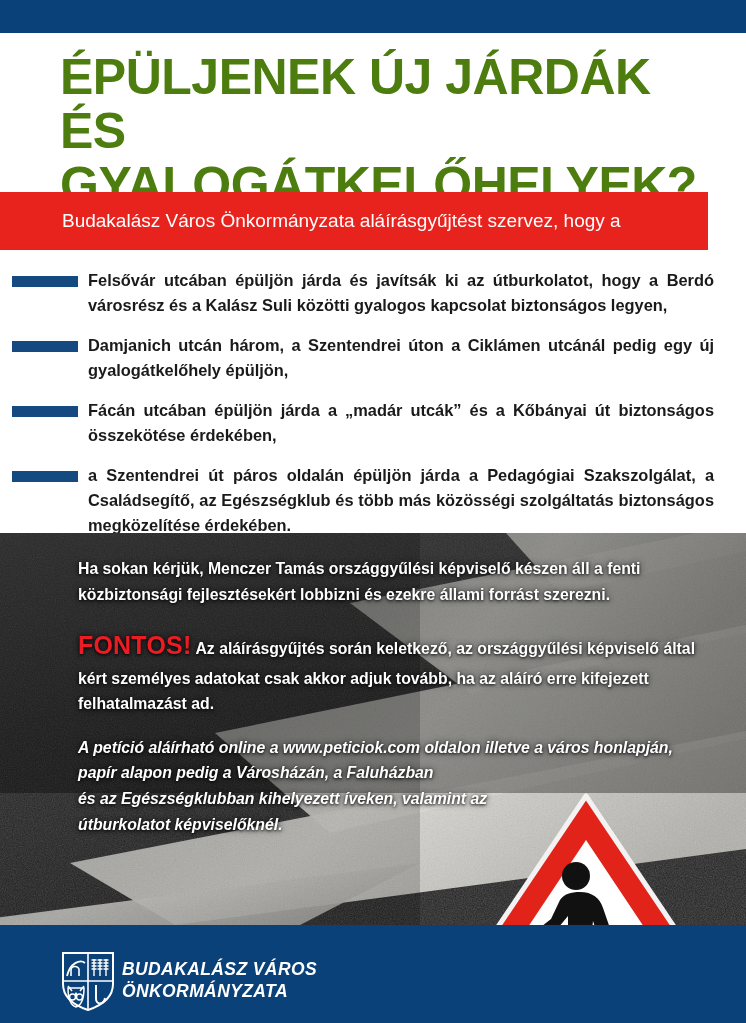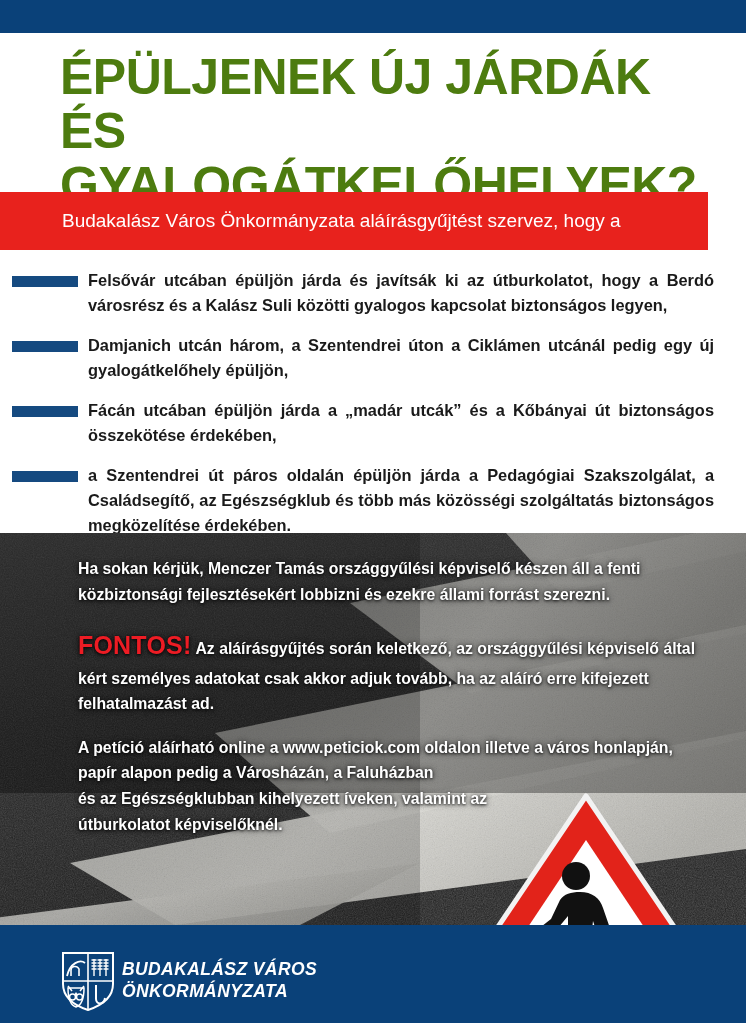--- a/index.html
+++ b/index.html
@@ -100,21 +100,21 @@
     position: absolute;
     left: 78px; top: 556px;
     width: 620px;
     color: #ffffff;
     font-size: 15.8px;
     font-weight: bold;
     line-height: 1.62;
     text-shadow: 0 1px 3px rgba(0,0,0,0.85), 0 0 6px rgba(0,0,0,0.7);
   }
   .photo-copy p { margin: 0 0 18px 0; }
-  .photo-copy p:last-child { margin-bottom: 8px; }
+  .photo-copy p:last-child { margin-bottom: 8px; font-style: italic; }
   .fontos {
     color: #ed1c24;
     font-size: 25px;
     font-weight: bold;
     letter-spacing: 0.2px;
     margin-right: 4px;
   }
 
   
   .sign {

